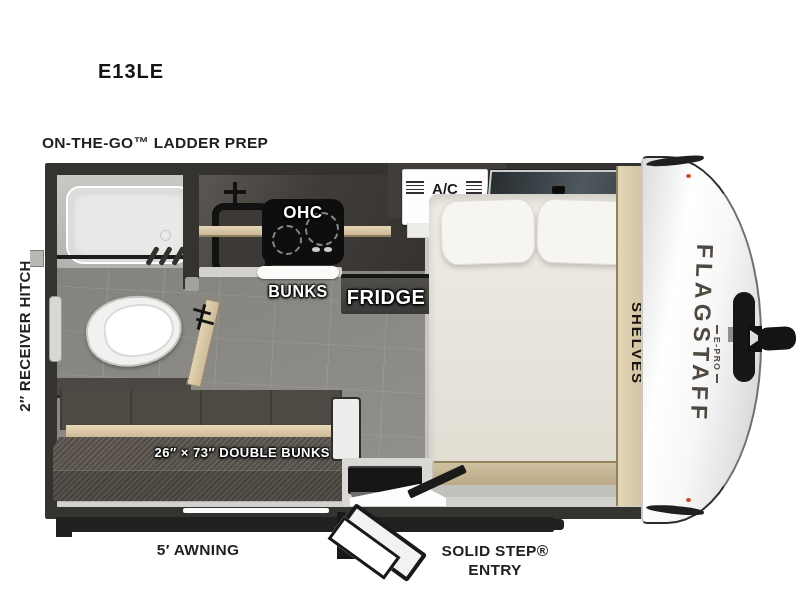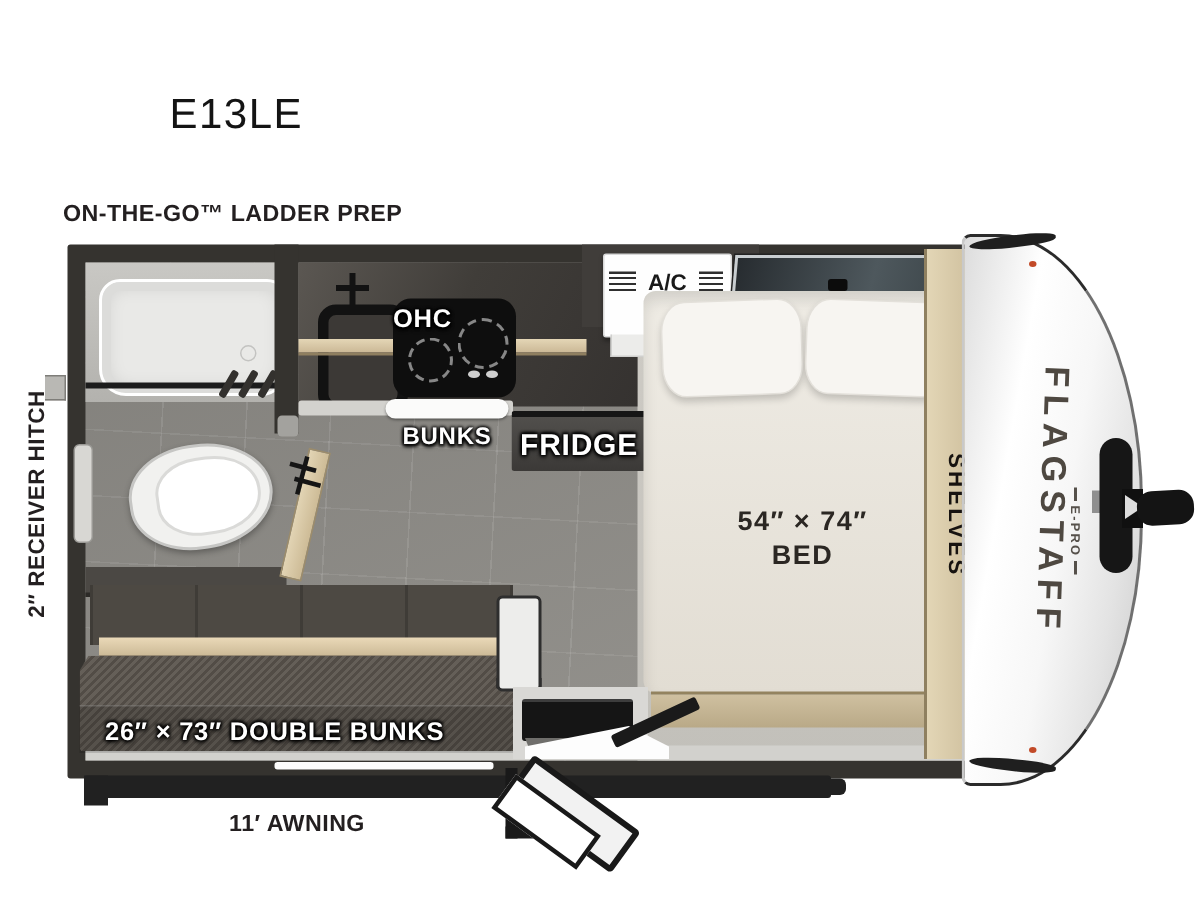--- a/index.html
+++ b/index.html
@@ -41,21 +41,21 @@
   #counter{left:199px;top:175px;width:226px;height:96px;
            background:linear-gradient(115deg,#5b5752 0%,#403d39 45%,#353230 100%);}
   #sink{left:212px;top:203px;width:46px;height:58px;border:7px solid #121212;border-radius:12px;background:#3c3936;}
   #faucet-stem{left:233px;top:182px;width:4px;height:26px;background:#121212;}
   #faucet-handle{left:224px;top:190px;width:22px;height:4px;background:#121212;}
   #wood-bar{left:199px;top:226px;width:192px;height:9px;background:linear-gradient(#e4d6b6,#cbb896);
             border-bottom:2px solid #8f7f60;}
   #stove{left:262px;top:199px;width:82px;height:66px;background:#0e0e0e;border-radius:12px;}
   .burner{border:2px dashed rgba(255,255,255,.5);border-radius:50%;}
   .knob{background:#cfcfcf;border-radius:50%;width:8px;height:5px;}
-  #ohc-label{left:262px;top:203px;width:82px;font-size:17px;}
+  #ohc-label{left:262px;top:203px;width:82px;text-align:center;font-size:17px;}
   #counter-edge{left:199px;top:267px;width:143px;height:10px;background:#d3d2ce;border-radius:2px;}
   #microwave{left:257px;top:266px;width:82px;height:13px;background:#fbfbfa;border-radius:7px;
              box-shadow:0 1px 2px rgba(0,0,0,.4);}
   #micro-label{left:255px;top:283px;width:86px;text-align:center;font-size:16px;}
   #fridge{left:341px;top:274px;width:90px;height:36px;background:linear-gradient(#514f4c,#3b3937);
           border-top:4px solid #161616;border-radius:2px;}
   #fridge-label{left:338px;top:286px;width:96px;text-align:center;font-size:20px;}
   
   #ac-cabinet{left:388px;top:163px;width:118px;height:55px;background:#403d3a;}
   #ac-unit{left:402px;top:169px;width:84px;height:54px;background:#fefefe;border:1px solid #d8d8d8;
@@ -106,21 +106,21 @@
   
   #bunk-back{left:60px;top:390px;width:282px;height:40px;background-color:#4d4943;
              background-image:repeating-linear-gradient(90deg,rgba(0,0,0,.18) 0 2px,transparent 2px 70px);}
   #bunk-rail{left:66px;top:425px;width:288px;height:12px;background:linear-gradient(#ead9b8,#ccba97);
              border-bottom:1px solid #8d7d5e;}
   #bunk-mattress{left:53px;top:437px;width:303px;height:64px;background-color:#5b554e;border-radius:3px;
              background-image:repeating-linear-gradient(135deg,rgba(255,255,255,.06) 0 2px,rgba(0,0,0,.10) 2px 4px);
              clip-path:polygon(2% 0,100% 0,100% 100%,0 100%,0 16%);}
   #bunk-mattress-shade{left:53px;top:470px;width:303px;height:31px;background:rgba(0,0,0,.14);
              border-top:1px solid rgba(255,255,255,.18);}
-  #bunk-label{left:70px;top:446px;width:260px;text-align:left;font-size:17px;line-height:1.15;margin-top:32px;}
+  #bunk-label{left:70px;top:446px;width:260px;text-align:right;font-size:13px;line-height:1.15;}
   #flip-table{left:331px;top:397px;width:26px;height:60px;background:#ededeb;border:2px solid #2e2e2e;border-radius:4px;}
   #flip-table-bracket{left:331px;top:452px;width:30px;height:7px;background:#141414;}
   
   #entry-floor{left:342px;top:458px;width:90px;height:48px;background:#d9d8d5;}
   #entry-step{left:348px;top:466px;width:74px;height:26px;background:#151515;border-top:2px solid #3d3d3d;border-radius:2px;}
   #entry-shadow{left:350px;top:492px;width:64px;height:13px;background:#6f6e6b;
                 clip-path:polygon(0 0,100% 0,85% 100%,8% 100%);}
   #entry-wedge{left:350px;top:484px;width:96px;height:22px;background:#fdfdfd;
                clip-path:polygon(0 100%,0 62%,72% 0,100% 62%,100% 100%);}
   #entry-door-panel{left:406px;top:477px;width:62px;height:9px;background:#1a1a1a;border-radius:2px;transform:rotate(-25deg);}
@@ -130,21 +130,21 @@
   #awning-end{left:552px;top:519px;width:12px;height:11px;background:#212121;border-radius:0 4px 4px 0;}
   #awning-bracket{left:56px;top:517px;width:16px;height:20px;background:#212121;}
   #step-bracket-v{left:337px;top:512px;width:8px;height:47px;background:#191919;}
   #step-bracket-h{left:337px;top:551px;width:26px;height:8px;background:#191919;}
   #step-a{left:356px;top:503px;width:80px;height:26px;background:#f2f2f2;border:4px solid #191919;border-radius:3px;
           transform:rotate(36deg);transform-origin:0 0;}
   #step-b{left:344px;top:516px;width:64px;height:22px;background:#ffffff;border:3px solid #191919;
           transform:rotate(36deg);transform-origin:0 0;}
   #receiver-tab{left:30px;top:250px;width:13px;height:15px;background:#b9b8b4;border:1px solid #7e7d79;border-left:none;}
   
-  #model-title{left:113px;top:60px;font-size:28px;font-weight:400;letter-spacing:1px;color:#141414;}
+  #model-title{left:98px;top:60px;font-size:20px;font-weight:700;letter-spacing:1px;color:#141414;}
   #ladder-callout{left:42px;top:134px;}
   #hitch-callout{left:-56px;top:328px;width:160px;height:16px;text-align:center;transform:rotate(-90deg);font-size:15px;}
   #awning-callout{left:118px;top:541px;width:160px;text-align:center;}
   #solidstep-callout{left:420px;top:541px;width:150px;text-align:center;line-height:1.25;}
 </style>
 </head>
 <body>
 
 <div id="page">
 
@@ -200,24 +200,20 @@
   <div class="abs" id="ac-fins"></div>
   <div class="abs" id="ac-label">A/C</div>
 
   <div class="abs" id="skylight"></div>
   <div class="abs" id="skylight-latch"></div>
 
   <div class="abs" id="mattress"></div>
   <div class="abs pillow" style="left:441px;top:200px;transform:rotate(-2deg);"></div>
   <div class="abs pillow" style="left:537px;top:200px;transform:rotate(2deg);"></div>
   <div class="abs" id="bed-base"></div>
-  <div class="abs darklabel" id="bed-label">
-    <div>54″ × 74″</div>
-    <div>BED</div>
-  </div>
 
   <div class="abs" id="shelves"></div>
   <div class="abs" id="shelves-label">
     <span>SHELVES</span>
   </div>
 
   <div class="abs" id="bunk-back"></div>
   <div class="abs" id="bunk-rail"></div>
   <div class="abs" id="bunk-mattress"></div>
   <div class="abs" id="bunk-mattress-shade"></div>
@@ -253,15 +249,19 @@
     <div class="series-line"></div>
     <span>E-PRO</span>
     <div class="series-line"></div>
   </div>
   <div class="abs" id="hitch-tab"></div>
   <div class="abs" id="hitch-coupler"></div>
   <div class="abs" id="hitch-neck"></div>
   <div class="abs" id="hitch-tri"></div>
   <div class="abs" id="hitch-handle"></div>
 
-  <div class="abs callout" id="awning-callout">11′ AWNING</div>
+  <div class="abs callout" id="awning-callout">5′ AWNING</div>
+  <div class="abs callout" id="solidstep-callout">
+    <div>SOLID STEP®</div>
+    <div>ENTRY</div>
+  </div>
 
 </div>
 
 </body></html>

